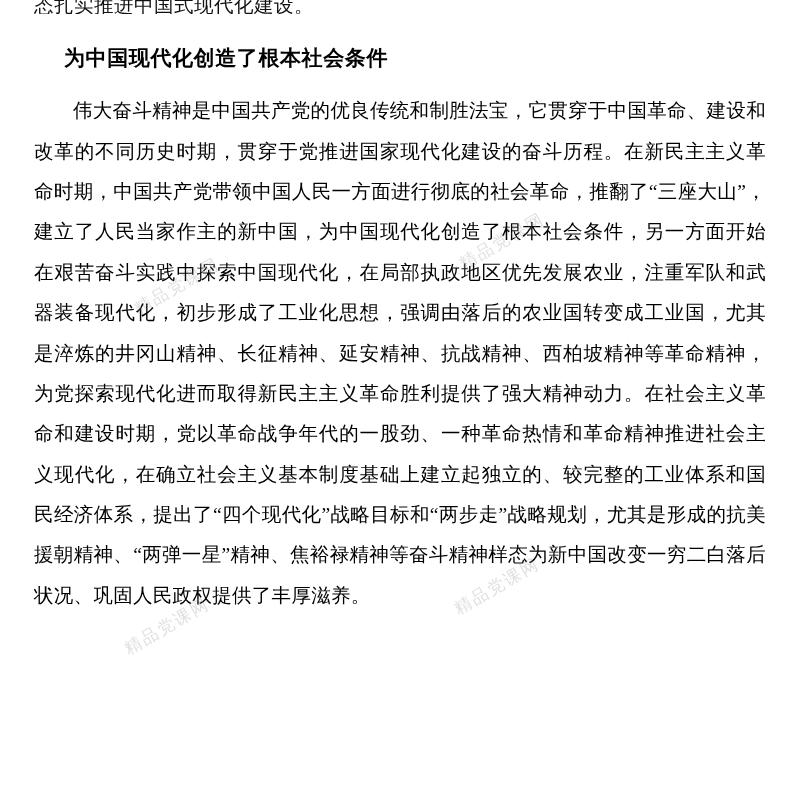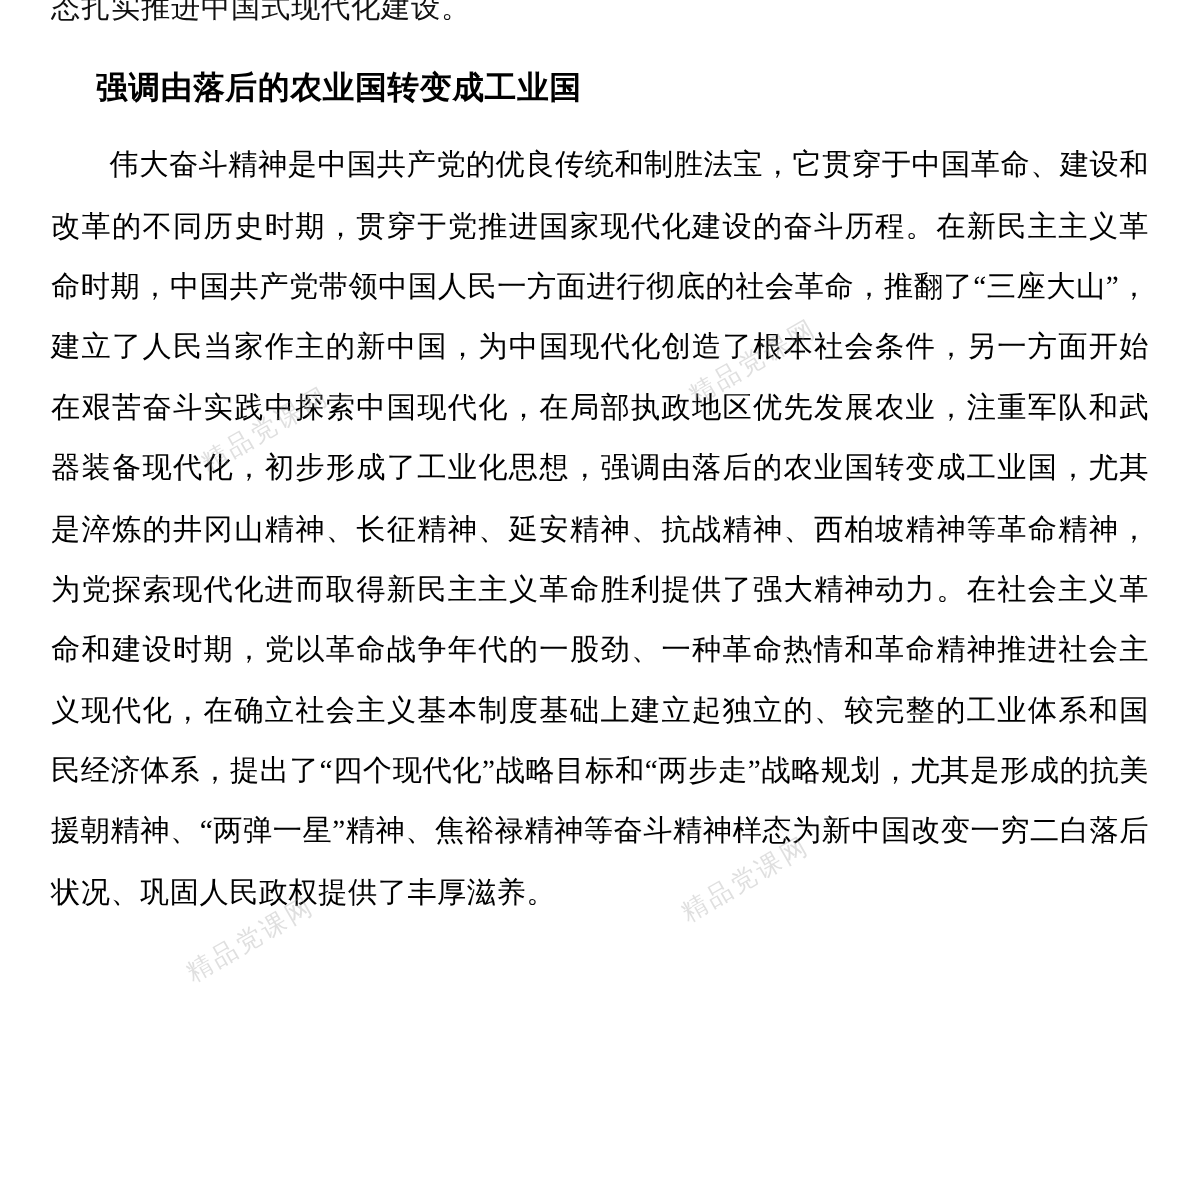--- a/index.html
+++ b/index.html
@@ -78,21 +78,21 @@
   .wm-3 { left: 120px; top: 640px; }
   .wm-4 { left: 450px; top: 600px; }
 </style>
 </head>
 <body>
 
 <div class="page">
 
   <div class="partial-line">态扎实推进中国式现代化建设。</div>
 
-  <h2 class="heading">强调由落后的农业国转变成工业国</h2>
+  <h2 class="heading">为中国现代化创造了根本社会条件</h2>
 
   <p class="body-text">伟大奋斗精神是中国共产党的优良传统和制胜法宝，它贯穿于中国革命、建设和改革的不同历史时期，贯穿于党推进国家现代化建设的奋斗历程。在新民主主义革命时期，中国共产党带领中国人民一方面进行彻底的社会革命，推翻了“三座大山”，建立了人民当家作主的新中国，为中国现代化创造了根本社会条件，另一方面开始在艰苦奋斗实践中探索中国现代化，在局部执政地区优先发展农业，注重军队和武器装备现代化，初步形成了工业化思想，强调由落后的农业国转变成工业国，尤其是淬炼的井冈山精神、长征精神、延安精神、抗战精神、西柏坡精神等革命精神，为党探索现代化进而取得新民主主义革命胜利提供了强大精神动力。在社会主义革命和建设时期，党以革命战争年代的一股劲、一种革命热情和革命精神推进社会主义现代化，在确立社会主义基本制度基础上建立起独立的、较完整的工业体系和国民经济体系，提出了“四个现代化”战略目标和“两步走”战略规划，尤其是形成的抗美援朝精神、“两弹一星”精神、焦裕禄精神等奋斗精神样态为新中国改变一穷二白落后状况、巩固人民政权提供了丰厚滋养。</p>
 
   <div class="watermarks">
     <span class="wm wm-1">精品党课网</span>
     <span class="wm wm-2">精品党课网</span>
     <span class="wm wm-3">精品党课网</span>
     <span class="wm wm-4">精品党课网</span>
   </div>
 

